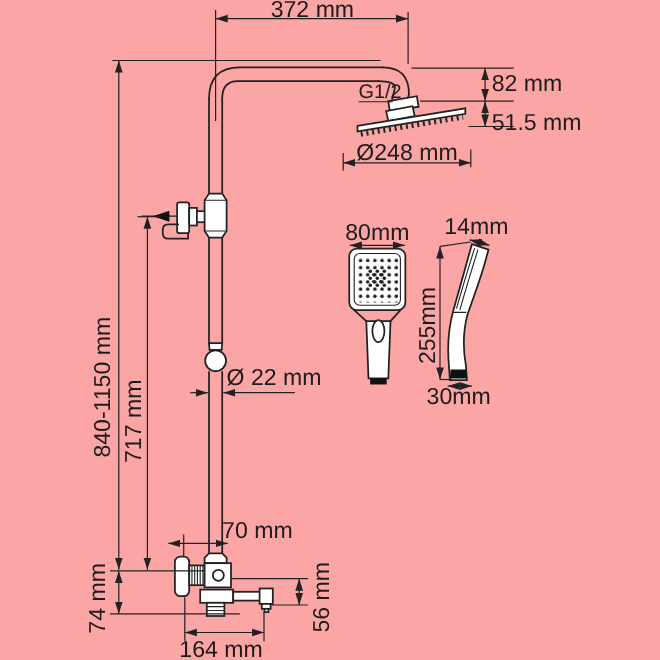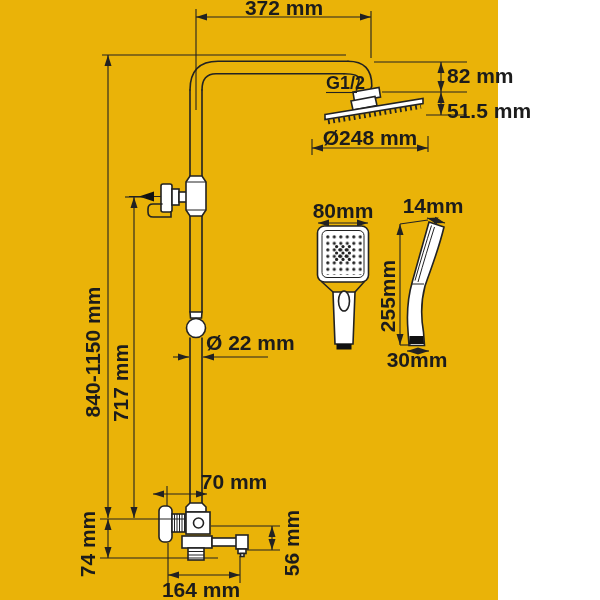--- a/index.html
+++ b/index.html
@@ -1,16 +1,16 @@
 <!DOCTYPE html>
 <html><head>
 <meta charset="utf-8">
 <style>
   html,body{margin:0;padding:0;background:#ffffff;width:600px;height:600px;overflow:hidden;}
-  .stage{width:498px;height:600px;background:#eab308;font-weight:bold;}
+  .stage{width:600px;height:600px;background:#fca5a5;}
   svg{display:block;}
   .obj{fill:none;stroke:#222222;stroke-width:1.6;stroke-linecap:round;}
   .objf{fill:#ffffff;stroke:#222222;stroke-width:1.6;}
   .thin{fill:none;stroke:#222222;stroke-width:1;}
   .dim{fill:none;stroke:#222222;stroke-width:1.1;}
   .teeth{fill:none;stroke:#222222;stroke-width:4.5;stroke-dasharray:1.8 3.4;}
   .dark{fill:#111111;stroke:none;}
   .lbl{font-family:"Liberation Sans","DejaVu Sans",sans-serif;font-size:21px;fill:#1c1c1c;}
   .lbl-s{font-family:"Liberation Sans","DejaVu Sans",sans-serif;font-size:18px;fill:#1c1c1c;}
   .mid{text-anchor:middle;}

